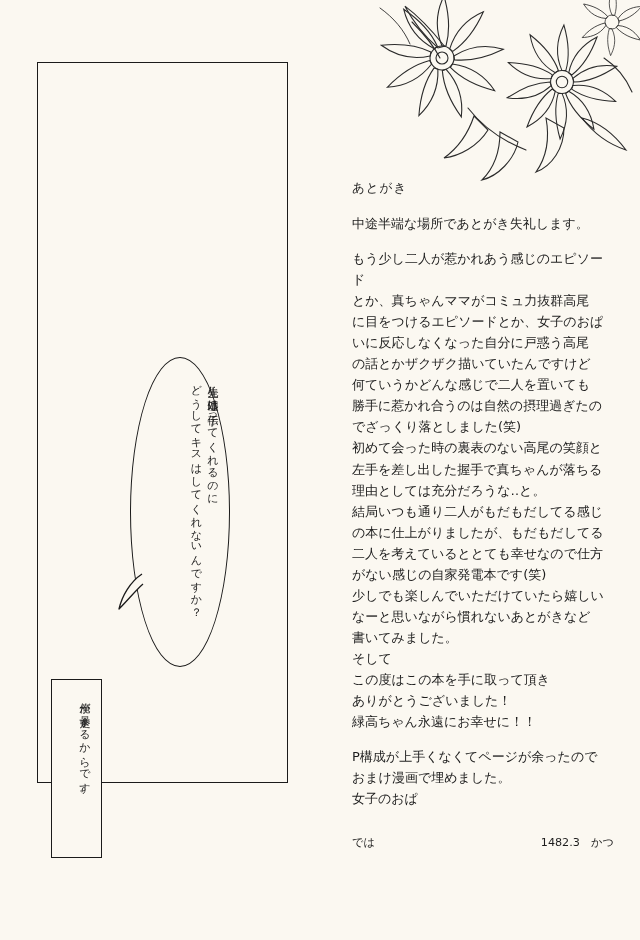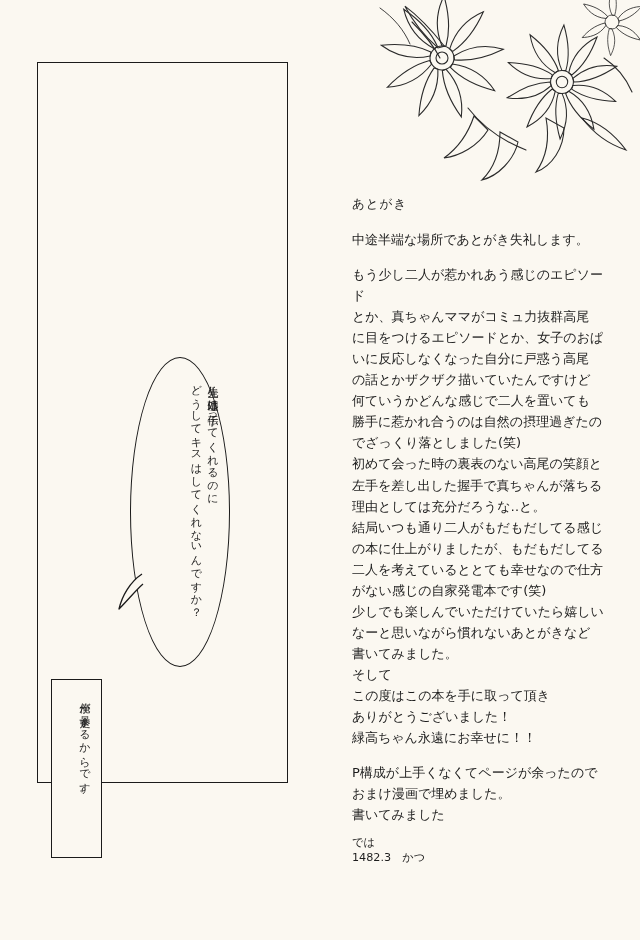--- a/index.html
+++ b/index.html
@@ -96,21 +96,21 @@
     height: 152px;
     width: 30px;
     font-size: 11px;
     line-height: 1.5;
   }
 
   
   #afterword {
     position: absolute;
     left: 352px;
-    top: 196px;
+    top: 180px;
     width: 262px;
   }
   #afterword .heading {
     font-family: "DejaVu Sans", sans-serif;
     font-size: 12.5px;
     letter-spacing: 1px;
     margin-bottom: 16px;
     color: #1d1d1d;
   }
   #afterword .para {
@@ -127,21 +127,20 @@
   #signature {
     position: absolute;
     left: 352px;
     top: 835px;
     width: 262px;
     display: flex;
     justify-content: space-between;
     font-family: "DejaVu Sans", sans-serif;
     font-size: 11.2px;
     color: #1d1d1d;
-    flex-direction: column;
   }
 
   
   #page-number {
     position: absolute;
     left: 0;
     right: 0;
     top: 865px;
     text-align: center;
     font-family: "Liberation Serif", serif;
@@ -244,21 +243,21 @@
 がない感じの自家発電本です(笑)
 少しでも楽しんでいただけていたら嬉しい
 なーと思いながら慣れないあとがきなど
 書いてみました。
 そして
 この度はこの本を手に取って頂き
 ありがとうございました！
 緑高ちゃん永遠にお幸せに！！</p>
     <p class="para tight">P構成が上手くなくてページが余ったので
 おまけ漫画で埋めました。
-書いてみました</p>
+女子のおぱ</p>
   </div>
 
   <div id="signature">
     <span>では</span>
     <span>1482.3　かつ</span>
   </div>
 
 
 </div>
 

